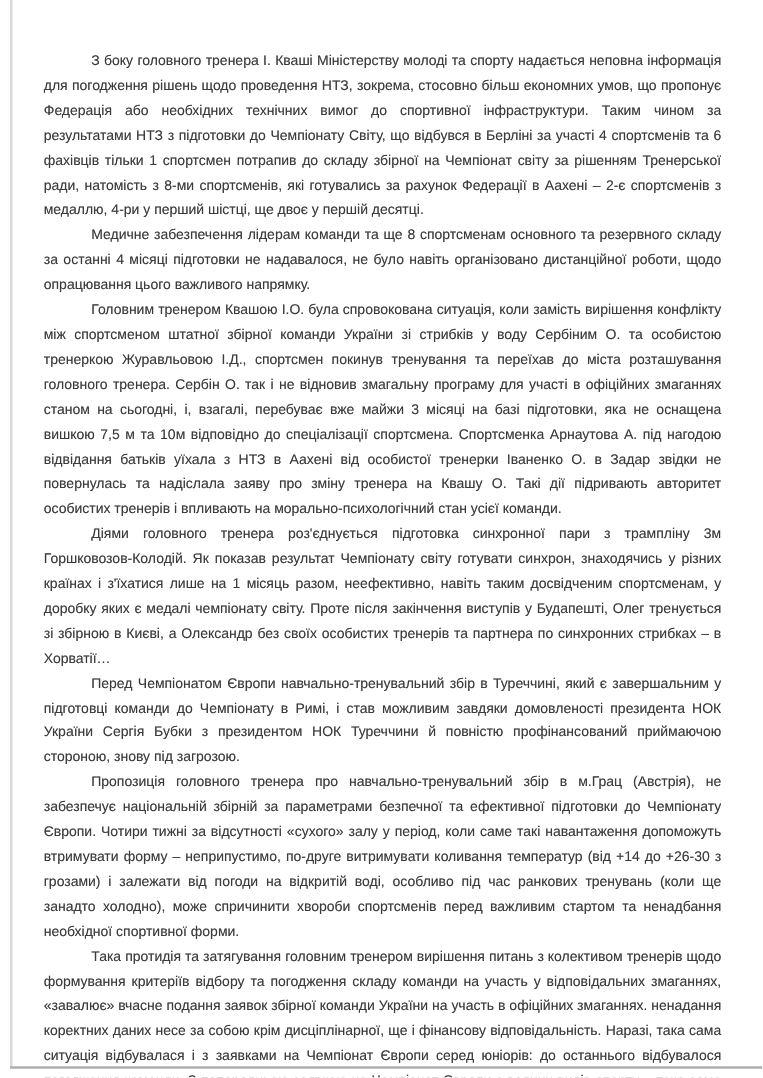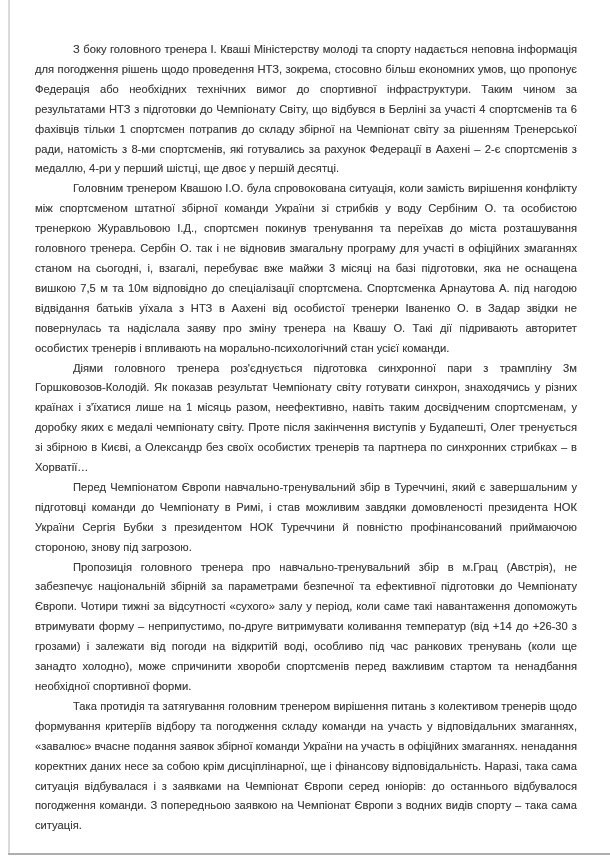--- a/index.html
+++ b/index.html
@@ -49,19 +49,20 @@
   }
 </style>
 </head>
 <body>
 
 <div class="page">
   <div class="left-edge"></div>
   <div class="bottom-edge"></div>
   <div class="text-block">
     <p>З боку головного тренера І. Кваші Міністерству молоді та спорту надається неповна інформація для погодження рішень щодо проведення НТЗ, зокрема, стосовно більш економних умов, що пропонує Федерація або необхідних технічних вимог до спортивної інфраструктури. Таким чином за результатами НТЗ з підготовки до Чемпіонату Світу, що відбувся в Берліні за участі 4 спортсменів та 6 фахівців тільки 1 спортсмен потрапив до складу збірної на Чемпіонат світу за рішенням Тренерської ради, натомість з 8-ми спортсменів, які готувались за рахунок Федерації в Аахені – 2-є спортсменів  з медаллю, 4-ри у перший шістці, ще двоє у першій десятці.</p>
+    <p>Медичне забезпечення лідерам команди та ще 8 спортсменам основного та резервного складу за останні 4 місяці підготовки не надавалося, не було навіть організовано дистанційної роботи, щодо опрацювання цього важливого напрямку.</p>
     <p>Головним тренером Квашою І.О. була спровокована ситуація, коли замість вирішення конфлікту між спортсменом штатної збірної команди України зі стрибків у воду Сербіним О. та особистою тренеркою Журавльовою І.Д., спортсмен покинув тренування та переїхав до міста розташування головного тренера. Сербін О. так і не відновив змагальну програму для участі в офіційних змаганнях станом на сьогодні, і, взагалі, перебуває вже майжи 3 місяці на базі підготовки, яка не оснащена вишкою 7,5 м та 10м відповідно до спеціалізації спортсмена. Спортсменка Арнаутова А. під нагодою відвідання батьків уїхала з НТЗ в Аахені від особистої тренерки Іваненко О. в Задар звідки не повернулась та надіслала заяву про зміну тренера на Квашу О. Такі дії підривають авторитет особистих тренерів і впливають на морально-психологічний стан усієї команди.</p>
     <p>Діями головного тренера роз'єднується підготовка синхронної пари з трампліну 3м Горшковозов-Колодій. Як показав результат Чемпіонату світу готувати синхрон, знаходячись у різних країнах і з'їхатися лише на 1 місяць разом, неефективно, навіть таким досвідченим спортсменам, у доробку яких є медалі чемпіонату світу. Проте після закінчення виступів у Будапешті, Олег тренується зі збірною в Києві, а Олександр без своїх особистих тренерів та партнера по синхронних стрибках – в Хорватії…</p>
     <p>Перед Чемпіонатом Європи навчально-тренувальний збір в Туреччині, який є завершальним у підготовці команди до Чемпіонату в Римі, і став можливим завдяки домовленості президента НОК України Сергія Бубки з президентом НОК Туреччини й повністю профінансований приймаючою стороною, знову під загрозою.</p>
     <p>Пропозиція головного тренера про навчально-тренувальний збір в м.Грац (Австрія), не забезпечує національній збірній за параметрами безпечної та ефективної підготовки до Чемпіонату Європи. Чотири тижні за відсутності «сухого» залу у період, коли саме такі навантаження допоможуть втримувати форму – неприпустимо, по-друге витримувати коливання температур (від +14 до +26-30 з грозами) і залежати від погоди на відкритій воді, особливо під час ранкових тренувань (коли ще занадто холодно), може спричинити хвороби спортсменів перед важливим стартом та ненадбання необхідної спортивної форми.</p>
     <p>Така протидія та затягування головним тренером вирішення питань з колективом тренерів щодо формування критеріїв відбору та погодження складу команди на участь у відповідальних змаганнях, «завалює» вчасне подання заявок збірної команди України на участь в офіційних змаганнях. ненадання коректних даних несе за собою крім дисціплінарної, ще і фінансову відповідальність. Наразі, така сама ситуація відбувалася і з заявками на Чемпіонат Європи серед юніорів: до останнього відбувалося погодження команди. З попередньою заявкою на Чемпіонат Європи з водних видів спорту – така сама ситуація.</p>
   </div>
 </div>
 
 </body></html>

